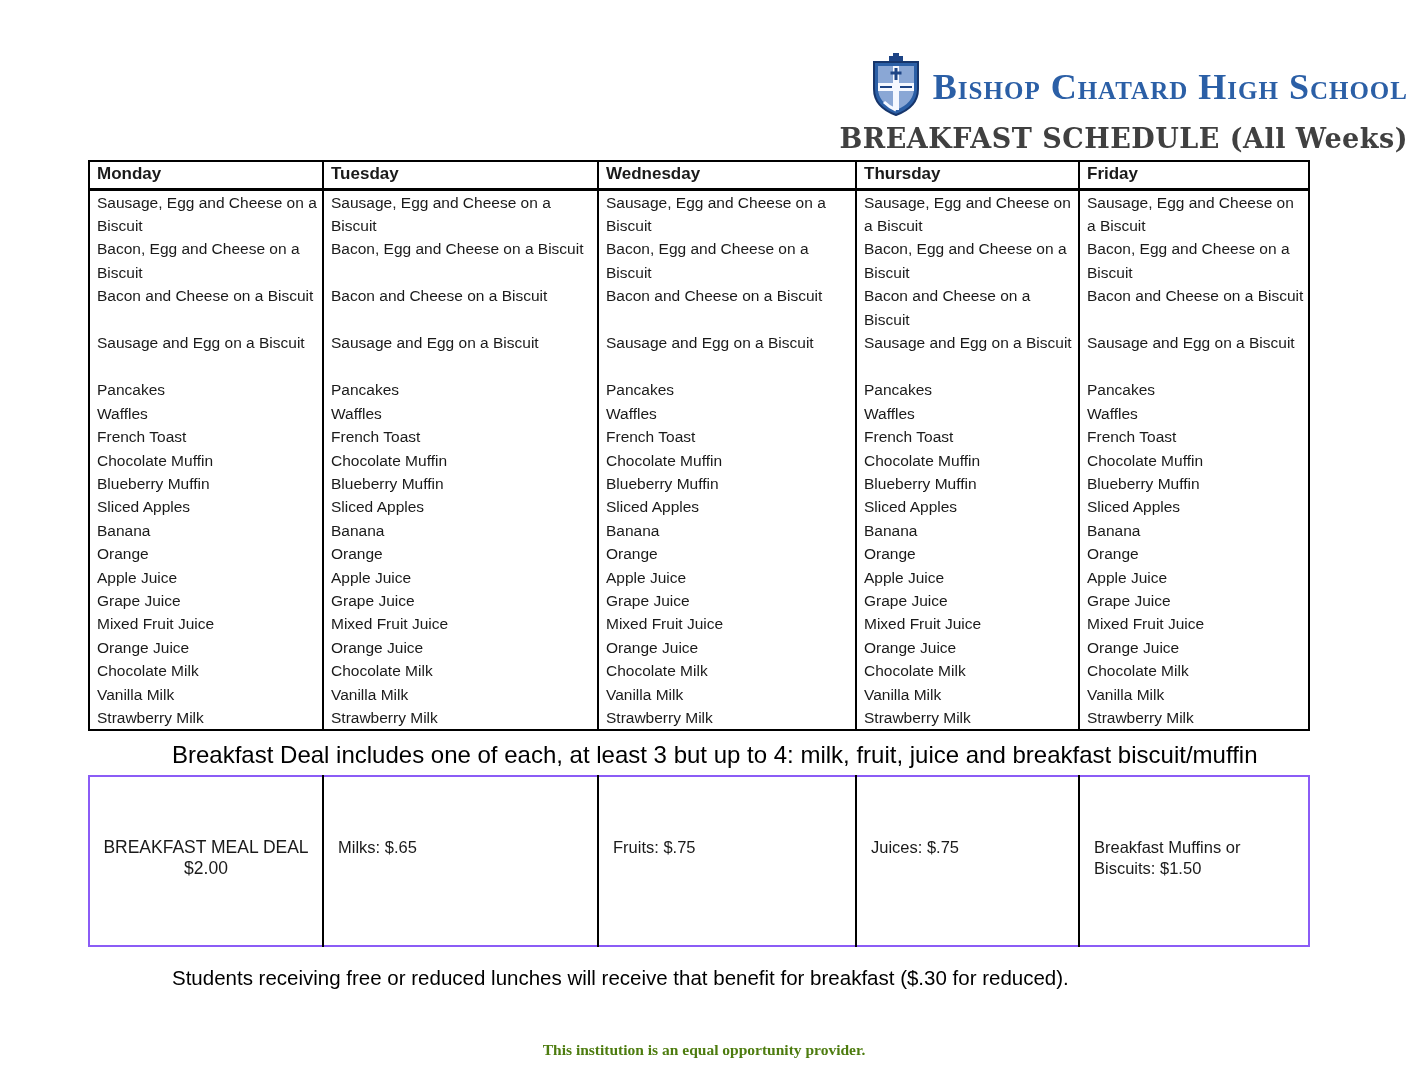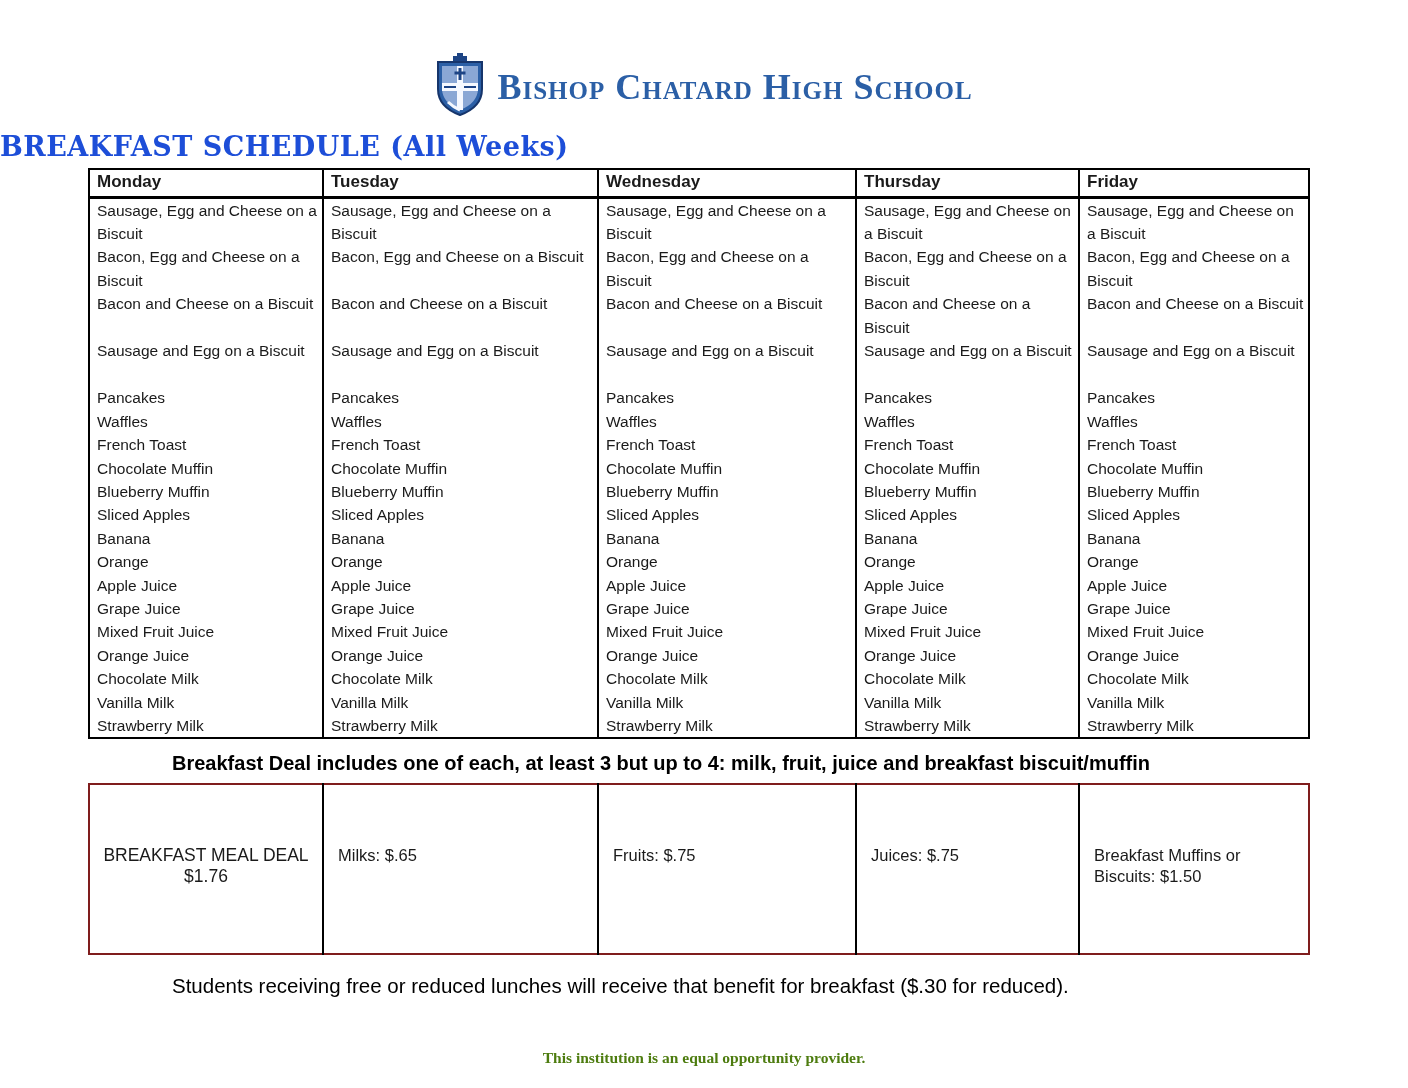--- a/index.html
+++ b/index.html
@@ -10,44 +10,44 @@
     color: #1a1a1a;
     overflow: hidden;
   }
   .page { width: 1408px; height: 1088px; position: relative; }
 
   
   .school-header {
     margin-top: 52px;
     height: 66px;
     display: flex;
-    justify-content: center;
+    justify-content: flex-end;
     align-items: center;
     gap: 12px;
   }
   .crest { display: inline-flex; }
   .school-name {
     font-family: "Liberation Serif", serif;
     font-variant: small-caps;
     font-weight: bold;
     font-size: 36px;
     letter-spacing: 1px;
     color: #2b5fa6;
     line-height: 1;
     padding-top: 4px;
   }
 
   .doc-title {
-    margin-top: 12px;
-    text-align: left;
+    margin-top: 4px;
+    text-align: right;
     font-family: "DejaVu Serif", serif;
     font-weight: bold;
     font-size: 27px;
     letter-spacing: 0.5px;
-    color: #1d4ed8;
+    color: #404040;
     line-height: 34px;
   }
 
   
   table { border-collapse: collapse; table-layout: fixed; }
   .menu-table {
     margin: 4px 0 0 88px;
     width: 1220px;
     border: 2px solid #000;
   }
@@ -69,31 +69,30 @@
     vertical-align: top;
     border-left: 2px solid #000;
     height: 23.4px;
   }
   .menu-table td:first-child { border-left: none; }
   .menu-table tr.tall td { height: 47px; }
 
   
   .deal-note {
     margin: 11px 0 0 172px;
-    font-size: 20px;
+    font-size: 24px;
     line-height: 26px;
     color: #000;
-    font-weight: bold;
   }
 
   
   .price-table {
     margin: 7px 0 0 88px;
     width: 1220px;
-    border: 2px solid #7f1d1d;
+    border: 2px solid #8b5cf6;
   }
   .price-table td {
     height: 170px;
     vertical-align: top;
     padding: 60px 12px 0 14px;
     font-size: 16.5px;
     line-height: 21px;
     border-left: 2px solid #000;
   }
   .price-table td:first-child { border-left: none; }
@@ -304,21 +303,21 @@
       <col style="width:234px">
         <col style="width:275px">
         <col style="width:258px">
         <col style="width:223px">
         <col style="width:230px">
     </colgroup>
     <tbody>
       <tr>
         <td class="deal-cell">
           <div class="deal-title">BREAKFAST MEAL DEAL</div>
-          <div class="deal-price">$1.76</div>
+          <div class="deal-price">$2.00</div>
         </td>
         <td>Milks: $.65</td>
         <td>Fruits: $.75</td>
         <td>Juices: $.75</td>
         <td>Breakfast Muffins or Biscuits: $1.50</td>
       </tr>
     </tbody>
   </table>
 
   <p class="benefit-note">Students receiving free or reduced lunches will receive that benefit for breakfast ($.30 for reduced).</p>

